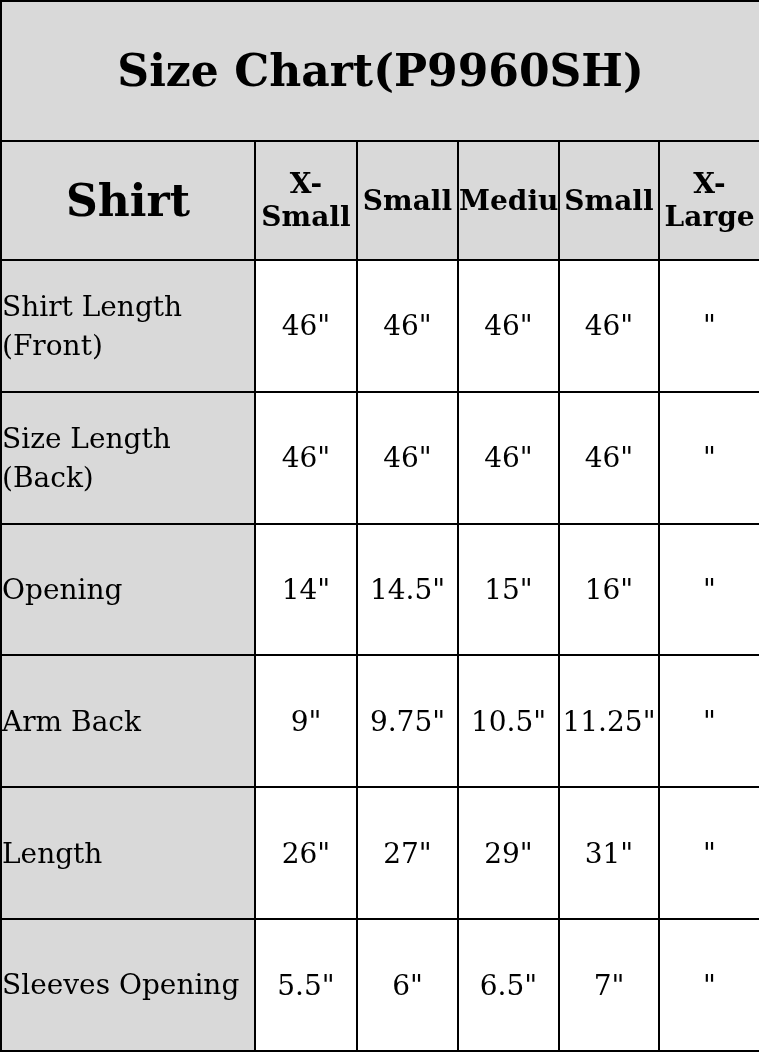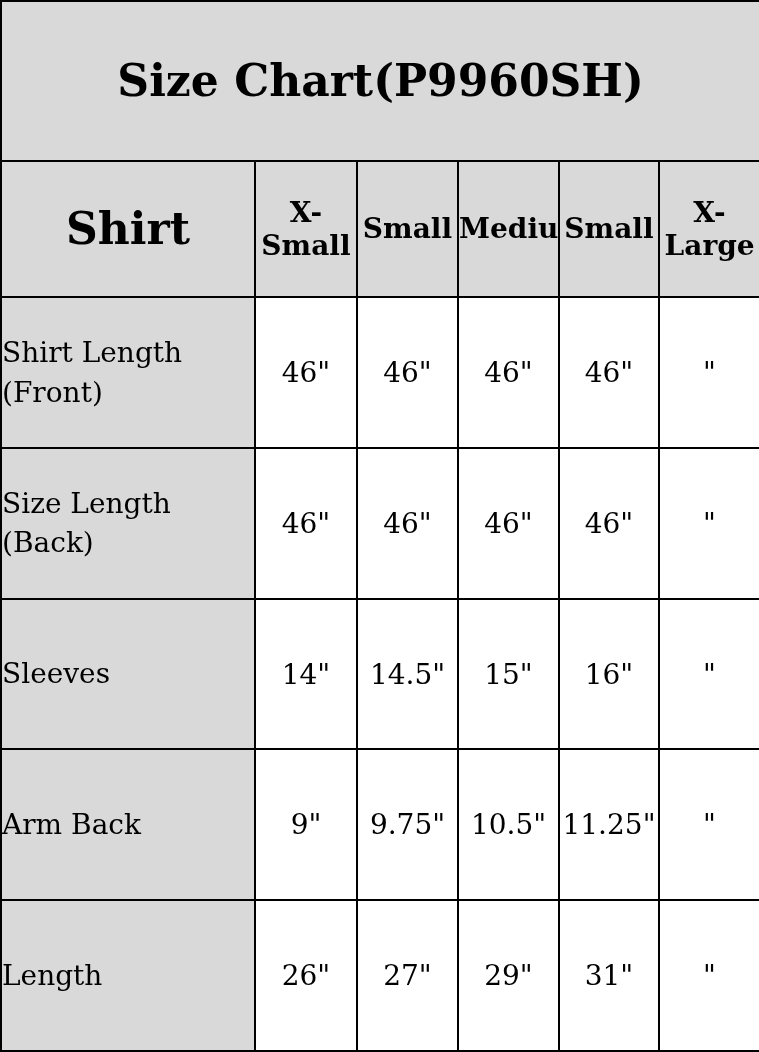--- a/index.html
+++ b/index.html
@@ -114,21 +114,21 @@
     <tr class="data-row">
       <td class="row-label">Size Length (Back)</td>
       <td class="value-cell">46"</td>
       <td class="value-cell">46"</td>
       <td class="value-cell">46"</td>
       <td class="value-cell">46"</td>
       <td class="value-cell">"</td>
     </tr>
 
     <tr class="data-row">
-      <td class="row-label">Sleeves</td>
+      <td class="row-label">Opening</td>
       <td class="value-cell">14"</td>
       <td class="value-cell">14.5"</td>
       <td class="value-cell">15"</td>
       <td class="value-cell">16"</td>
       <td class="value-cell">"</td>
     </tr>
 
 
     <tr class="data-row">
       <td class="row-label">Arm Back</td>
@@ -142,14 +142,22 @@
     <tr class="data-row">
       <td class="row-label">Length</td>
       <td class="value-cell">26"</td>
       <td class="value-cell">27"</td>
       <td class="value-cell">29"</td>
       <td class="value-cell">31"</td>
       <td class="value-cell">"</td>
     </tr>
 
 
+    <tr class="data-row">
+      <td class="row-label">Sleeves Opening</td>
+      <td class="value-cell">5.5"</td>
+      <td class="value-cell">6"</td>
+      <td class="value-cell">6.5"</td>
+      <td class="value-cell">7"</td>
+      <td class="value-cell">"</td>
+    </tr>
   </tbody>
 </table>
 
 </body></html>

